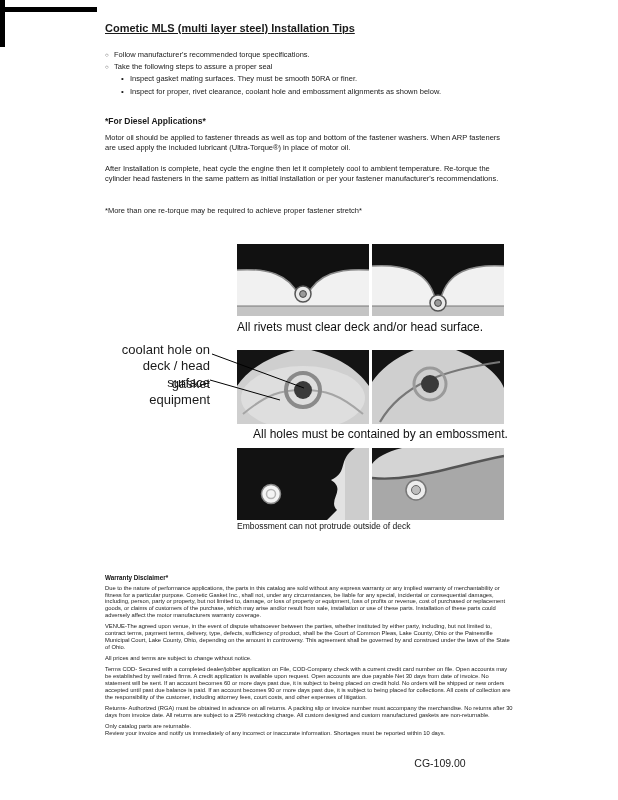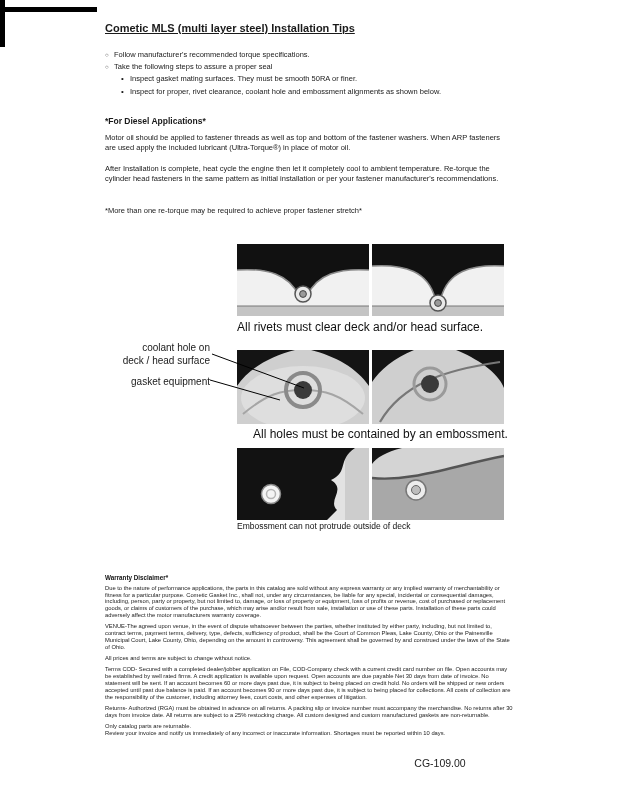--- a/index.html
+++ b/index.html
@@ -25,21 +25,21 @@
   .para{left:105px;top:0;width:402px;font-size:7.5px;line-height:1.32;}
   .p1{top:133px;}
   .p2{top:164px;}
   .note{left:105px;top:206px;font-size:7.5px;}
 
   .col-head{width:132px;text-align:center;font-size:11.5px;letter-spacing:.5px;color:#2a2a2a;margin-top:18px;}
   .diag{width:132px;height:72px;display:block;}
   .caption{font-size:12px;color:#111;}
   .caption.big{font-size:8.5px;line-height:1.25;}
 
-  .ptr-label{font-size:10px;text-align:right;width:102px;left:108px;line-height:1.25;}
+  .ptr-label{font-size:13px;text-align:right;width:102px;left:108px;line-height:1.25;}
   .ptr-svg{pointer-events:none;}
 
   .warranty{left:105px;top:574px;width:409px;font-size:5.8px;line-height:1.2;color:#222;}
   .warranty h2{font-size:6.3px;margin:0 0 3px 0;font-weight:bold;color:#111;}
   .warranty p{margin:0 0 4px 0;}
   .warranty p.tight{margin:0;}
 
   .footer-code{left:372px;top:757px;width:136px;text-align:center;font-size:10.5px;color:#222;}
 </style>
 </head>

